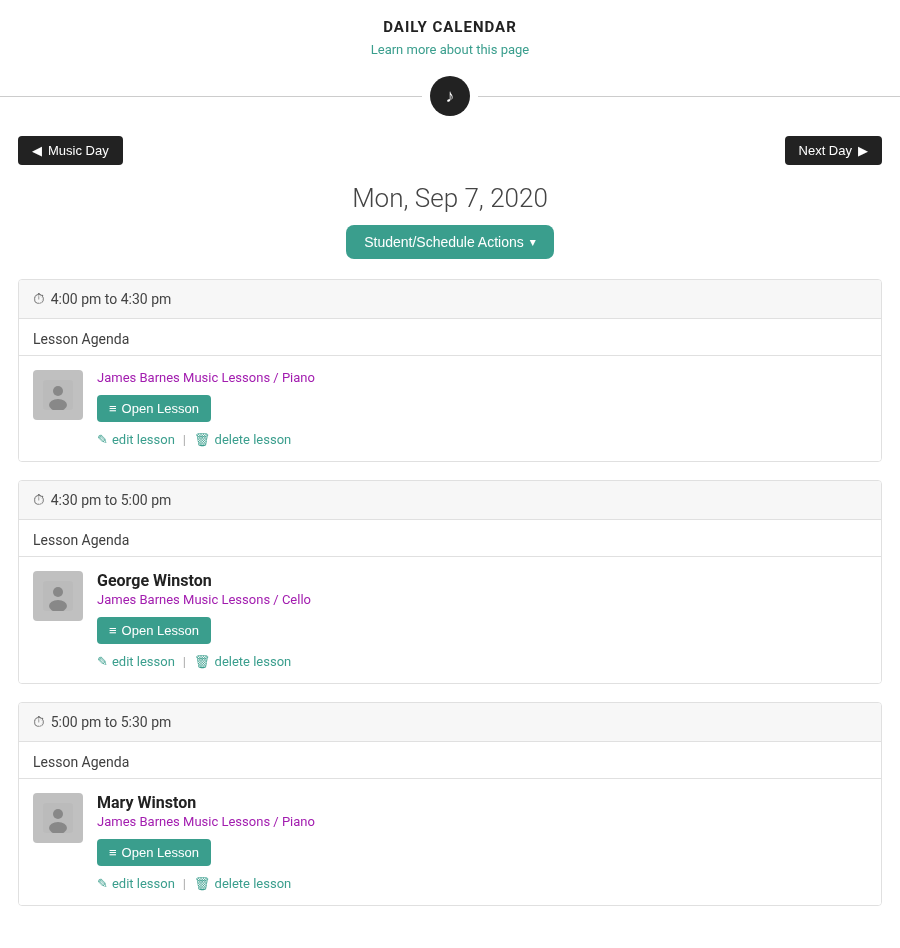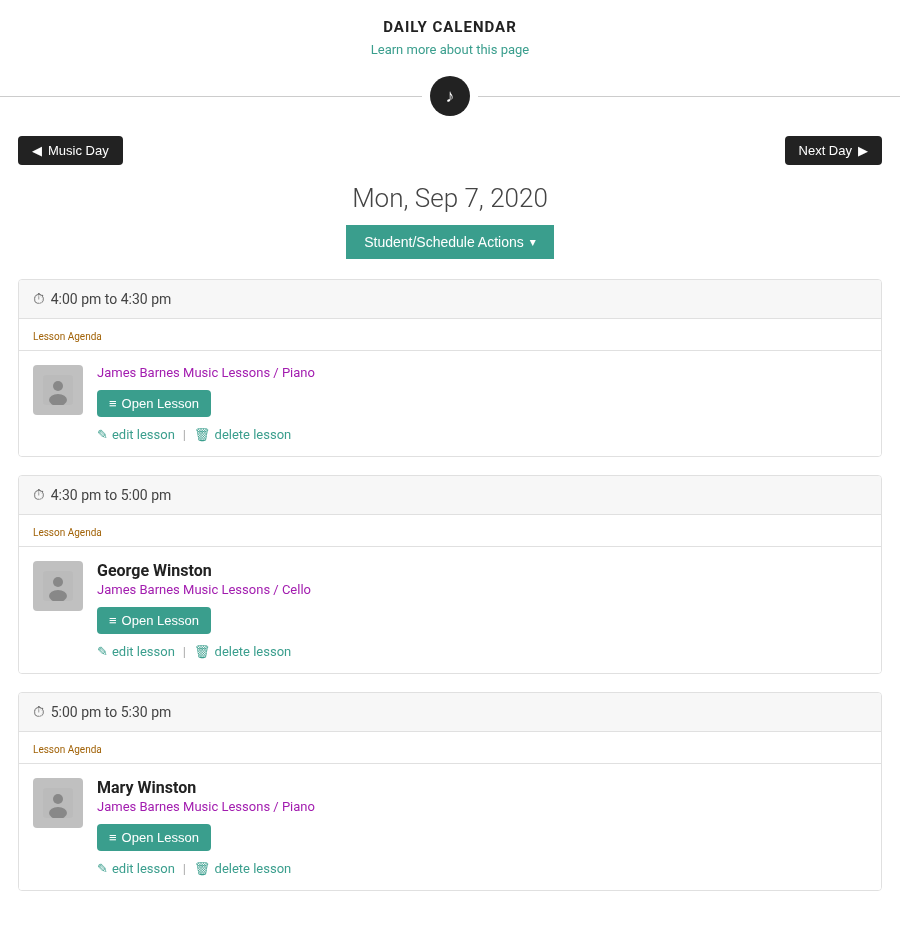--- a/index.html
+++ b/index.html
@@ -87,21 +87,21 @@
       font-size: 26px;
       font-weight: 300;
       color: #444;
       margin-bottom: 12px;
     }
     .actions-btn {
       background: #3a9e8d;
       color: #fff;
       border: none;
       padding: 9px 18px;
-      border-radius: 0;
+      border-radius: 8px;
       font-size: 14px;
       cursor: pointer;
       display: inline-flex;
       align-items: center;
       gap: 6px;
     }
     .chevron { font-size: 12px; }
 
     
     .time-block {
@@ -117,22 +117,22 @@
       align-items: center;
       gap: 6px;
       font-size: 14px;
       color: #444;
       border-bottom: 1px solid #e0e0e0;
     }
     .clock-icon { font-size: 15px; color: #666; }
 
     .lesson-agenda-label {
       padding: 12px 14px 8px 14px;
-      font-size: 10px;
-      color: #a16207;
+      font-size: 14px;
+      color: #404040;
       border-bottom: 1px solid #e0e0e0;
     }
 
     
     .student-card {
       display: flex;
       align-items: flex-start;
       padding: 14px 14px 14px 14px;
       gap: 14px;
       background: #fff;

